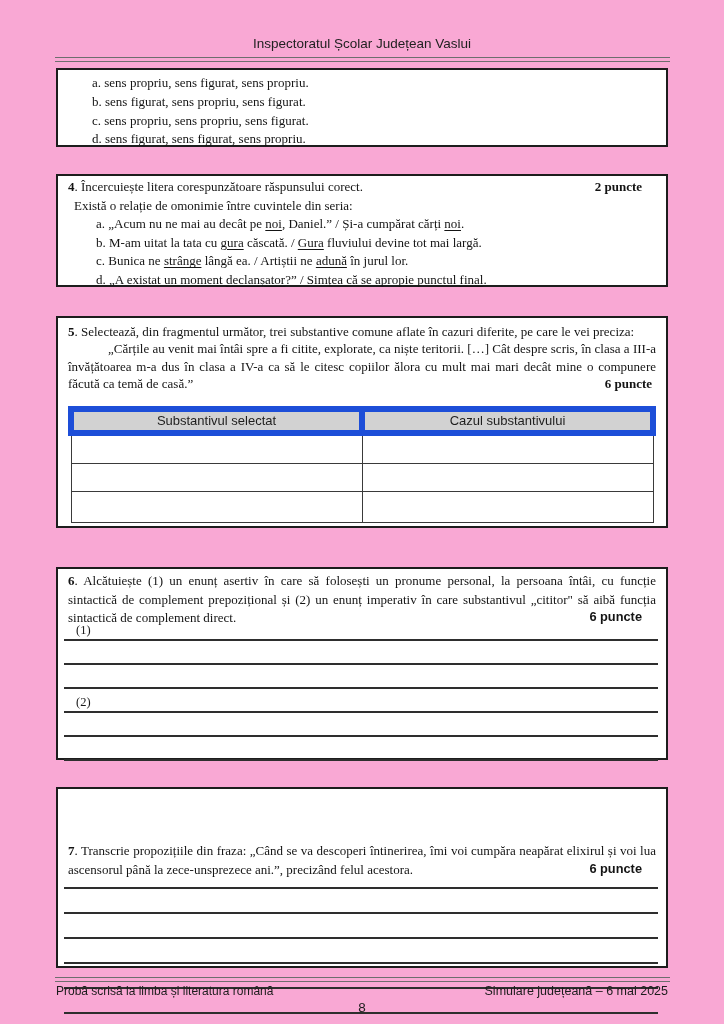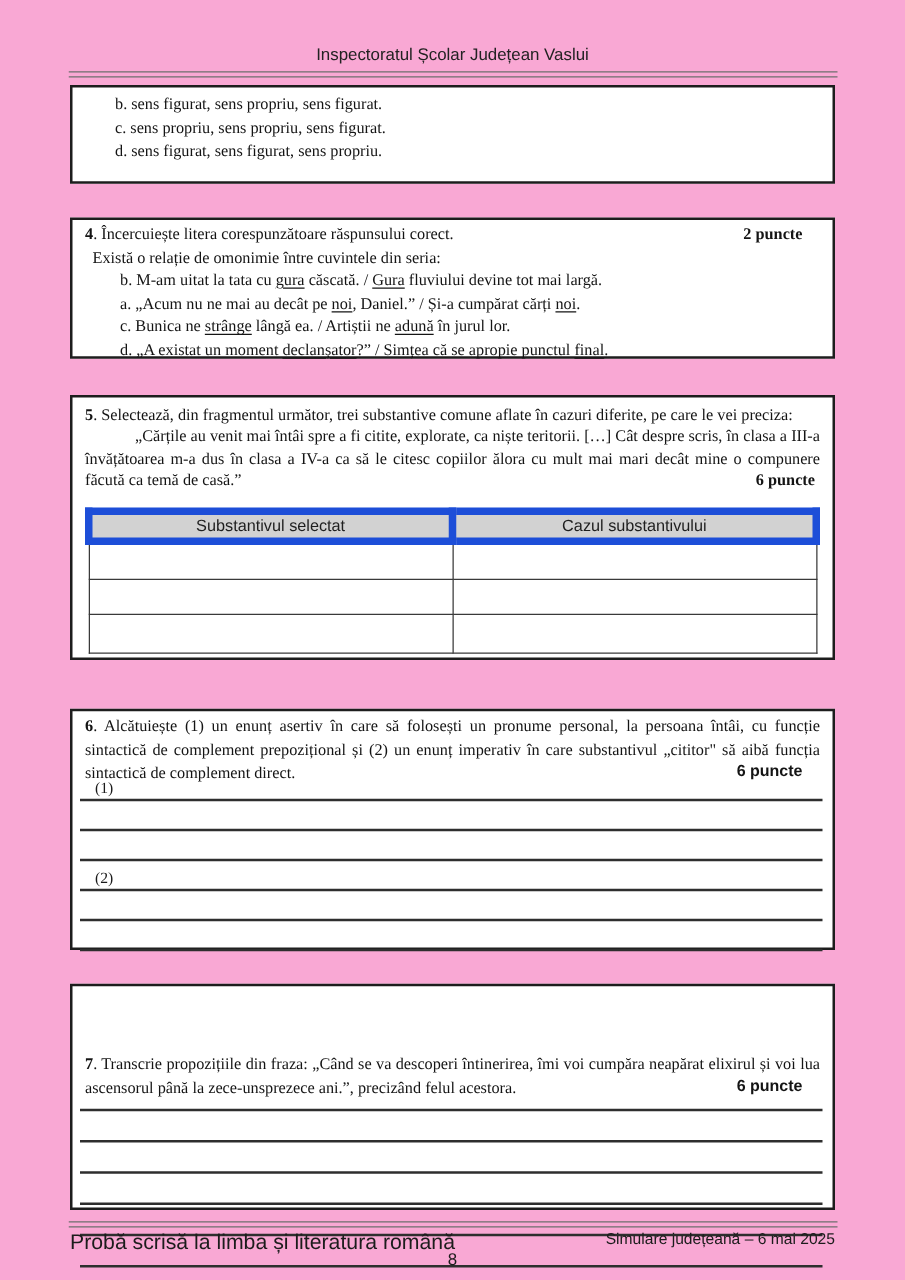--- a/index.html
+++ b/index.html
@@ -50,48 +50,49 @@
   .write-line{position:relative;border-bottom:2px solid #2e2e2e;height:23px;}
   #box-q6 .write-line{height:22px;}
   #box-q6 .write-line.short{height:11px;}
   #box-q7 .write-line.short{height:8px;}
   .write-line .lbl{position:absolute;left:12px;bottom:1px;font-size:12.5px;color:#1a1a1a;}
 
   
   .ftr-rule{position:absolute;top:977px;left:55px;right:54px;height:3px;
             border-top:1px solid #6e6e6e;border-bottom:1px solid #6e6e6e;}
   .ftr-left{position:absolute;top:984px;left:56px;
-            font-family:"Liberation Sans", sans-serif;font-size:17px;color:#1c1c1c;text-align:center;}
+            font-family:"Liberation Sans", sans-serif;font-size:12px;color:#1c1c1c;text-align:center;}
   .ftr-right{position:absolute;top:984px;right:56px;
              font-family:"Liberation Sans", sans-serif;font-size:12.5px;color:#1c1c1c;}
   .page-num{position:absolute;top:1000px;left:0;right:0;text-align:center;
             font-family:"Liberation Sans", sans-serif;font-size:13.5px;color:#1c1c1c;}
 </style>
 </head>
 <body>
 
 <div class="page">
 
   <div class="hdr-title">Inspectoratul Școlar Județean Vaslui</div>
   <div class="hdr-rule"></div>
 
   <div class="qbox" id="box-options">
+    <div>a.  sens propriu, sens figurat, sens propriu.</div>
     <div>b.  sens figurat, sens propriu, sens figurat.</div>
     <div>c.  sens propriu, sens propriu, sens figurat.</div>
     <div>d.  sens figurat, sens figurat, sens propriu.</div>
   </div>
 
   <div class="qbox" id="box-q4">
     <div class="q-first">
       <span><b>4</b><span>. Încercuiește litera corespunzătoare răspunsului corect.</span></span>
       <span class="pts">2 puncte</span>
     </div>
     <div class="lead">Există o relație de omonimie între cuvintele din seria:</div>
+    <div class="opt"><span>a. „Acum nu ne mai au decât pe </span><span class="u">noi</span><span>, Daniel.” / Și-a cumpărat cărți </span><span class="u">noi</span><span>.</span></div>
     <div class="opt"><span>b. M-am uitat la tata cu </span><span class="u">gura</span><span> căscată. / </span><span class="u">Gura</span><span> fluviului devine tot mai largă.</span></div>
-    <div class="opt"><span>a. „Acum nu ne mai au decât pe </span><span class="u">noi</span><span>, Daniel.” / Și-a cumpărat cărți </span><span class="u">noi</span><span>.</span></div>
     <div class="opt"><span>c. Bunica ne </span><span class="u">strânge</span><span> lângă ea. / Artiștii ne </span><span class="u">adună</span><span> în jurul lor.</span></div>
     <div class="opt"><span>d. „A existat un moment </span><span class="u">declanșator</span><span>?” / Simțea că se apropie punctul </span><span class="u">final</span><span>.</span></div>
   </div>
 
   <div class="qbox" id="box-q5">
     <div class="para"><b>5</b><span>. Selectează, din fragmentul următor, trei substantive comune aflate în cazuri diferite, pe care le vei preciza:</span></div>
     <div class="para quote"><span>„Cărțile au venit mai întâi spre a fi citite, explorate, ca niște teritorii. […] Cât despre scris, în clasa a III-a învățătoarea m-a dus în clasa a IV-a ca să le citesc copiilor ălora cu mult mai mari decât mine o compunere făcută ca temă de casă.”</span><span class="pts-serif-abs">6 puncte</span></div>
     <table class="anstable">
       <tbody>
           <tr>

